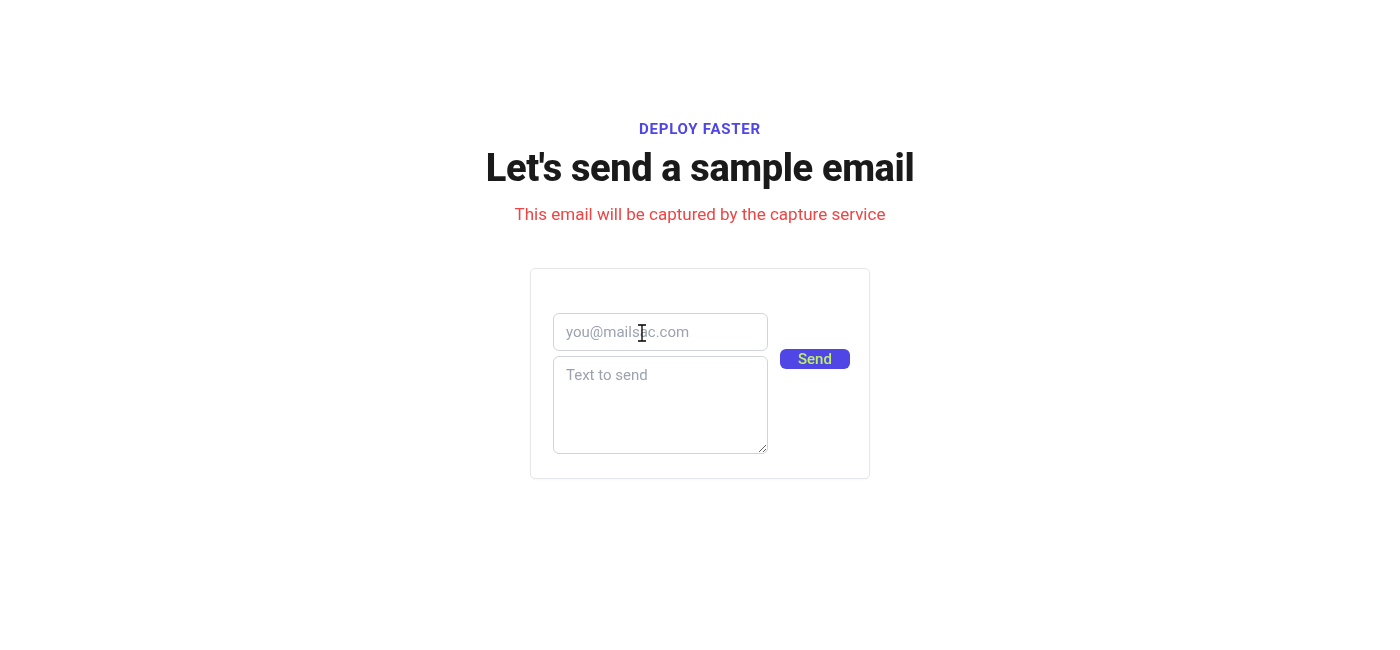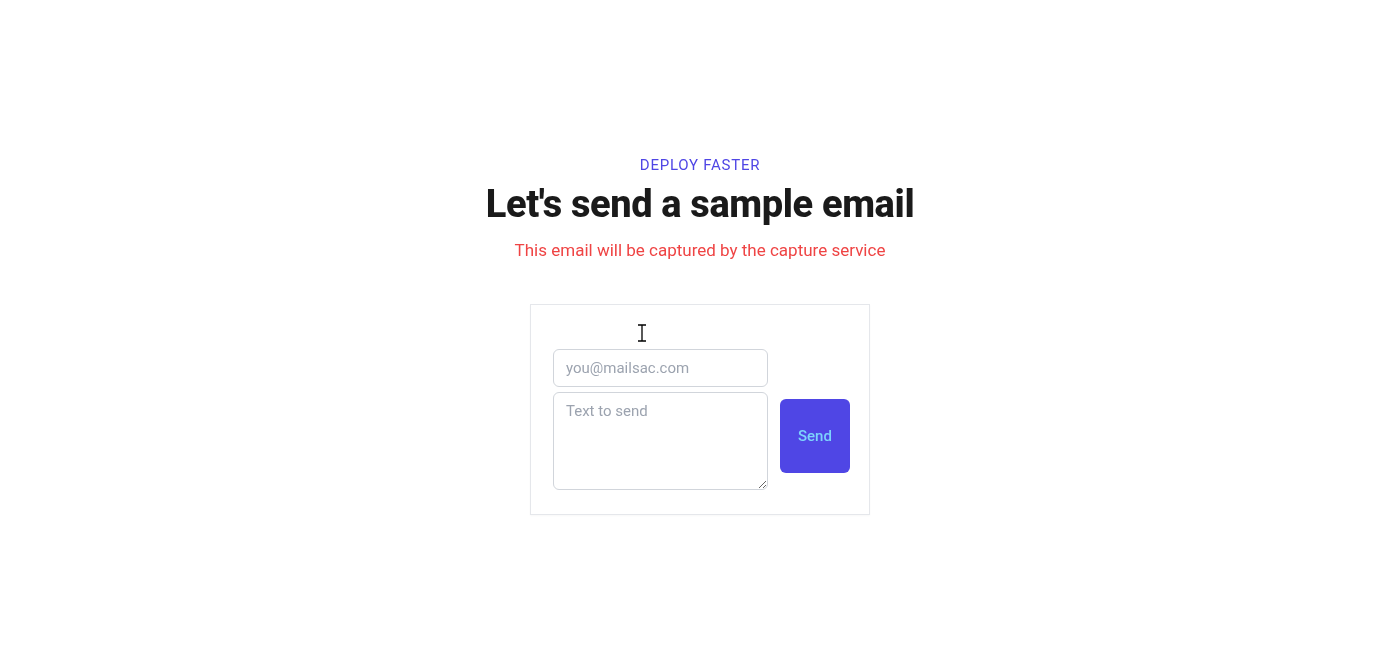--- a/index.html
+++ b/index.html
@@ -16,44 +16,43 @@
     }
     .container {
       width: 100%;
       padding-top: 120px;
       display: flex;
       flex-direction: column;
       align-items: center;
     }
     .eyebrow {
       font-size: 15px;
-      font-weight: 400;
+      font-weight: 700;
       letter-spacing: 0.05em;
       color: #4f46e5;
       text-transform: uppercase;
       margin-bottom: 8px;
-      margin-top: 36px;
     }
     .title {
       font-size: 38px;
       font-weight: 800;
       color: #1a1a1a;
       margin-bottom: 14px;
       letter-spacing: -0.01em;
     }
     .subtitle {
       font-size: 17px;
       color: #ef4444;
       margin-bottom: 44px;
     }
     .card {
       width: 340px;
       background: #ffffff;
       border: 1px solid #e5e7eb;
-      border-radius: 0;
+      border-radius: 5px;
       padding: 44px 22px 24px 22px;
       box-shadow: 0 1px 2px rgba(0,0,0,0.03);
     }
     .form-row {
       display: flex;
       align-items: flex-start;
       gap: 12px;
     }
     .fields {
       display: flex;
@@ -85,28 +84,28 @@
       color: #111827;
       outline: none;
       resize: both;
       font-family: inherit;
     }
     .textarea::placeholder {
       color: #9ca3af;
     }
     .send-button {
       background: #4f46e5;
-      color: #7dd3fc;
+      color: #bef264;
       border: none;
       border-radius: 6px;
-      padding: 28px 18px;
+      padding: 1px 18px;
       font-size: 15px;
       font-weight: 500;
       cursor: pointer;
-      margin-top: 50px;
+      margin-top: 36px;
       font-family: inherit;
     }
     .cursor {
       position: absolute;
       left: 635px;
       top: 324px;
       width: 14px;
       height: 18px;
       pointer-events: none;
     }

